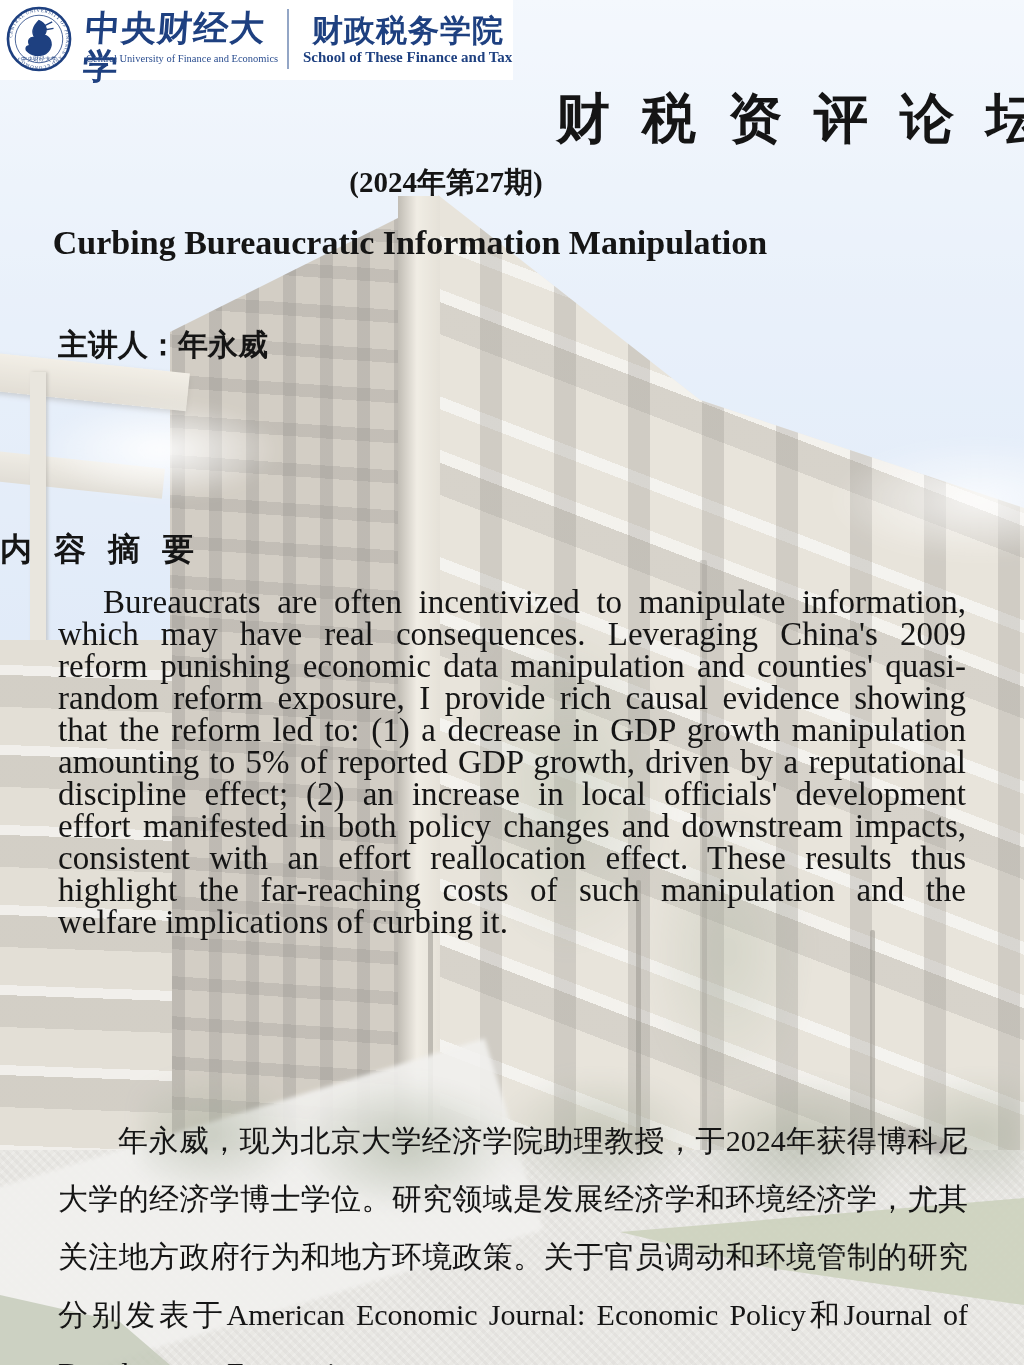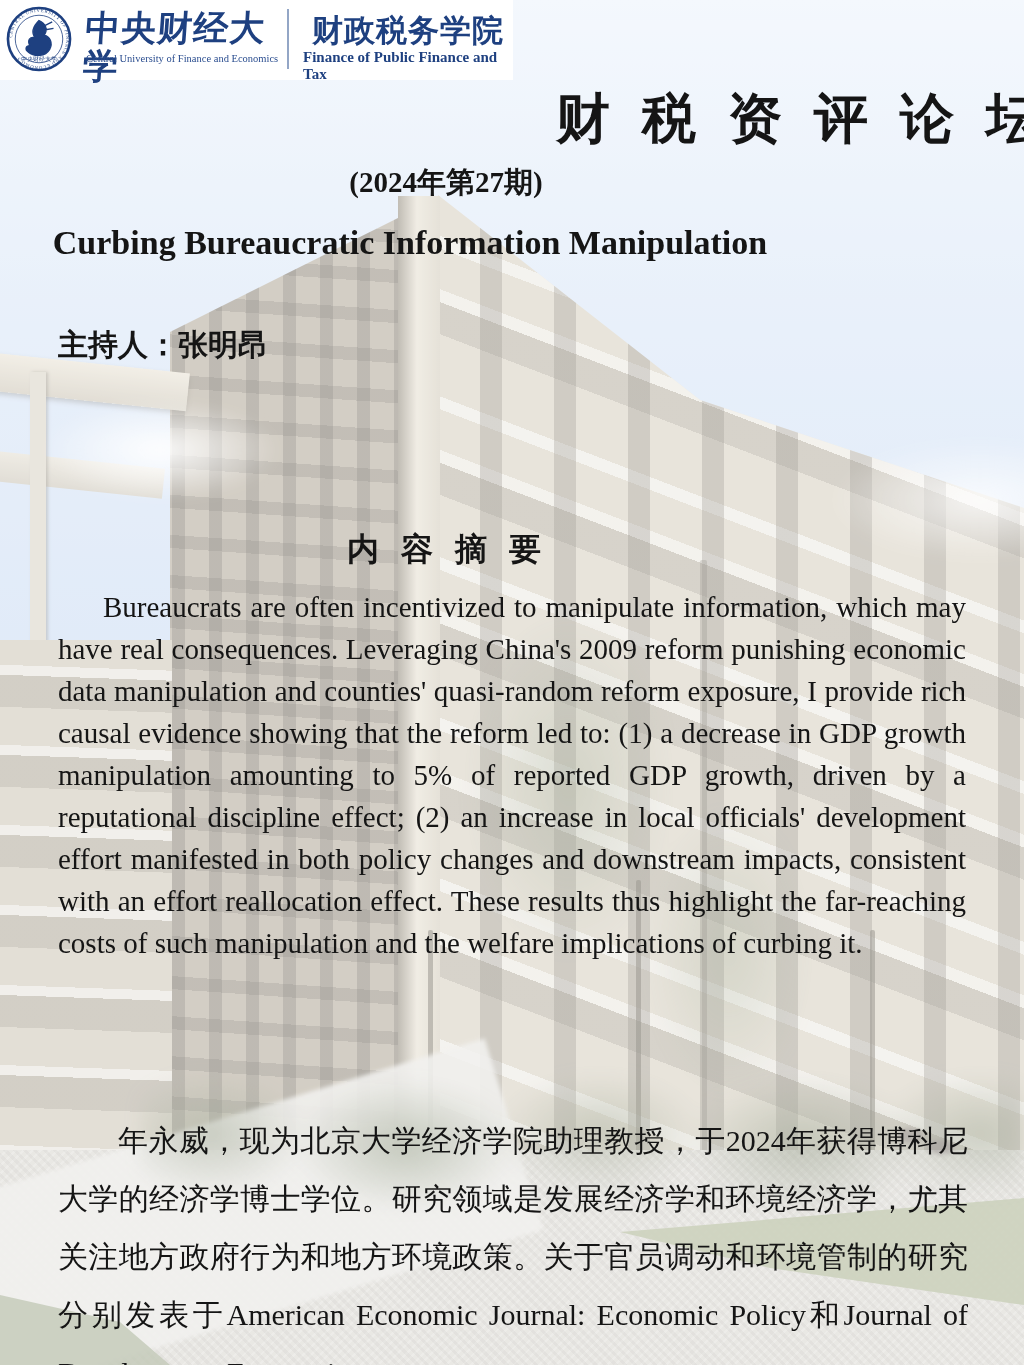--- a/index.html
+++ b/index.html
@@ -72,24 +72,24 @@
   .school-en{left:303px;top:49px;width:215px;font-family:"Liberation Serif",serif;
     font-weight:bold;font-size:15px;color:#1e4080;}
   
   .ink{color:#151515;}
   .forum-title{left:16px;top:86px;width:1024px;text-align:right;font-weight:bold;font-size:54px;line-height:66px;}
   .forum-title span{letter-spacing:32px;margin-right:-32px;}
   .issue{left:0;top:163px;width:892px;text-align:center;font-weight:bold;font-size:29px;}
   .talk-title{left:0;top:224px;width:820px;text-align:center;font-weight:bold;font-size:34px;
     font-family:"Liberation Serif","DejaVu Serif",serif;}
   .details{left:58px;top:322px;width:910px;font-weight:bold;font-size:30px;line-height:46.5px;}
-  .abstract-head{left:0;top:528px;width:888px;text-align:center;font-weight:bold;font-size:32px;
+  .abstract-head{left:0;top:528px;width:888px;text-align:left;font-weight:bold;font-size:32px;
     font-family:"Liberation Sans","DejaVu Sans",sans-serif;}
   .abstract-head span{letter-spacing:22px;margin-right:-22px;}
-  .abstract{left:58px;top:586px;width:908px;font-size:29px;line-height:42px;text-align:justify;
+  .abstract{left:58px;top:586px;width:908px;font-size:33px;line-height:32px;text-align:justify;
     text-indent:45px;}
   .bio{left:58px;top:1112px;width:910px;font-size:30px;line-height:58px;text-align:justify;text-indent:60px;}
 </style>
 </head>
 <body>
 
 <div id="poster">
 
   <div class="bg">
     <div class="abs facade-right"></div>
@@ -127,31 +127,31 @@
       <text font-size="7.2" fill="#1e4080" letter-spacing="1">
         <textPath href="#sealcirc" startOffset="2">CENTRAL UNIVERSITY OF FINANCE AND ECONOMICS</textPath>
       </text>
       <path d="M50 22 C42 30 38 40 44 48 C36 46 32 52 36 60 C30 60 28 66 34 70 C44 78 60 76 66 66 C72 56 66 46 58 44 C64 36 60 26 50 22 Z M58 30 L70 24 M60 36 L72 34" fill="#1e4080" stroke="#1e4080" stroke-width="2"></path>
       <text x="50" y="84" text-anchor="middle" font-size="9" fill="#1e4080">中央财经大学</text>
     </svg>
     <div class="abs uni-cn">中央财经大学</div>
     <div class="abs uni-en">Central University of Finance and Economics</div>
     <div class="abs logo-div"></div>
     <div class="abs school-cn">财政税务学院</div>
-    <div class="abs school-en">Finance of Public Finance and Tax</div>
+    <div class="abs school-en">School of These Finance and Tax</div>
   </div>
 
   <div class="abs forum-title ink">
     <span>财税资评论坛</span>
   </div>
   <div class="abs issue ink">(2024年第27期)</div>
   <div class="abs talk-title ink">Curbing Bureaucratic Information Manipulation</div>
 
   <div class="abs details ink">
-    <div><span>主持人：</span><span>张明昂</span></div>
+    <div><span>主讲人：</span><span>年永威</span></div>
   </div>
 
   <div class="abs abstract-head ink">
     <span>内容摘要</span>
   </div>
   <div class="abs abstract ink">Bureaucrats are often incentivized to manipulate information, which may have real consequences. Leveraging China's 2009 reform punishing economic data manipulation and counties' quasi-random reform exposure, I provide rich causal evidence showing that the reform led to: (1) a decrease in GDP growth manipulation amounting to 5% of reported GDP growth, driven by a reputational discipline effect; (2) an increase in local officials' development effort manifested in both policy changes and downstream impacts, consistent with an effort reallocation effect. These results thus highlight the far-reaching costs of such manipulation and the welfare implications of curbing it.</div>
   <div class="abs bio ink">年永威，现为北京大学经济学院助理教授，于2024年获得博科尼大学的经济学博士学位。研究领域是发展经济学和环境经济学，尤其关注地方政府行为和地方环境政策。关于官员调动和环境管制的研究分别发表于American Economic Journal: Economic Policy和Journal of Development Economics。</div>
 
 </div>
 

